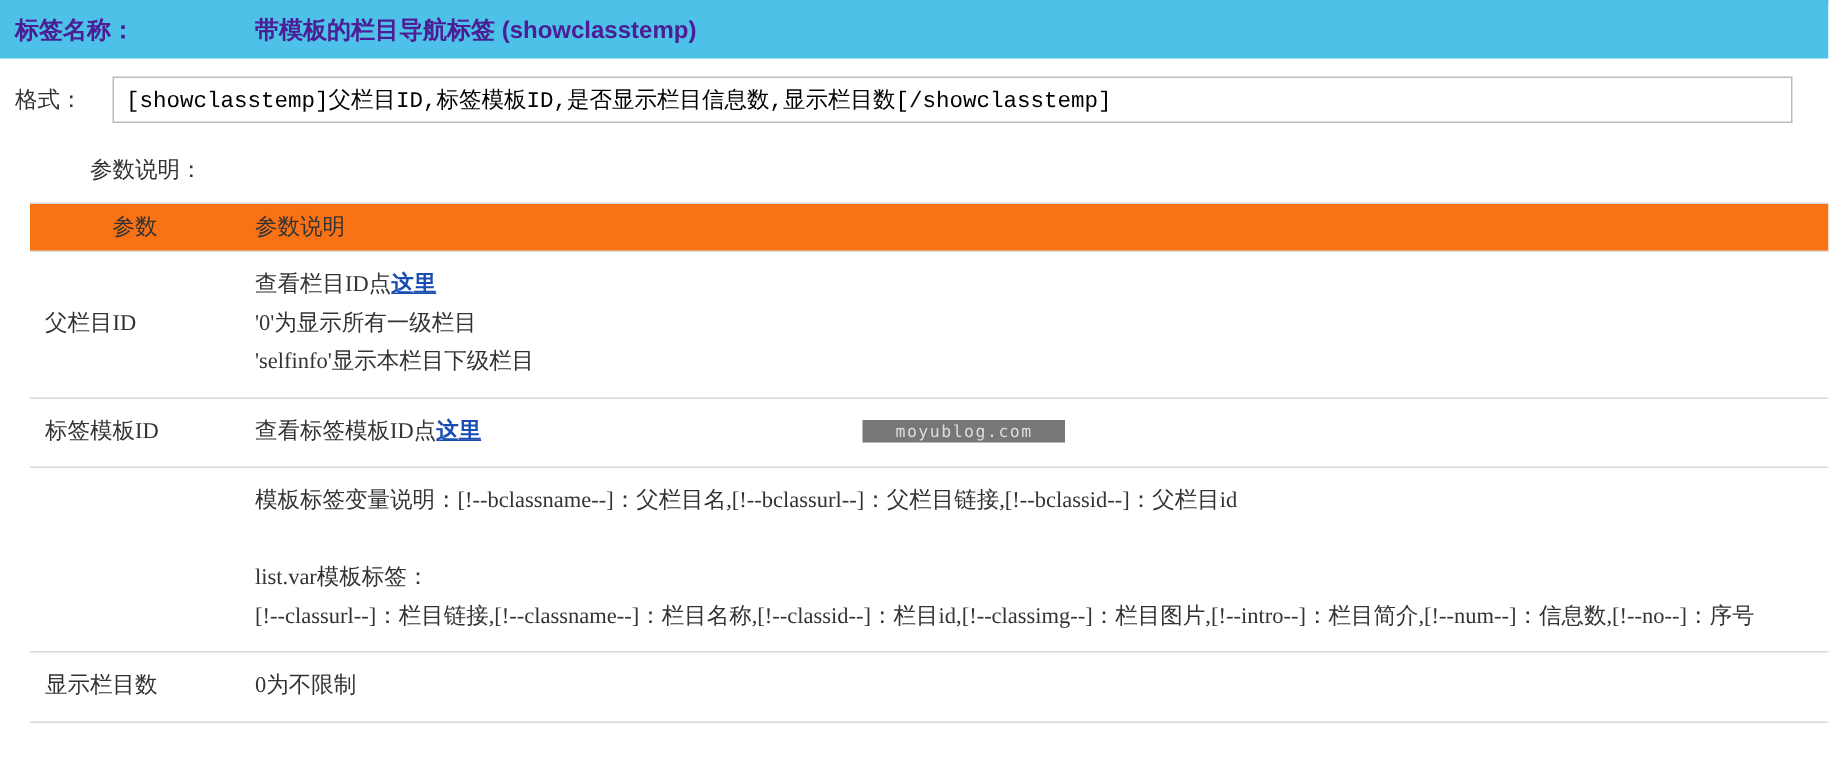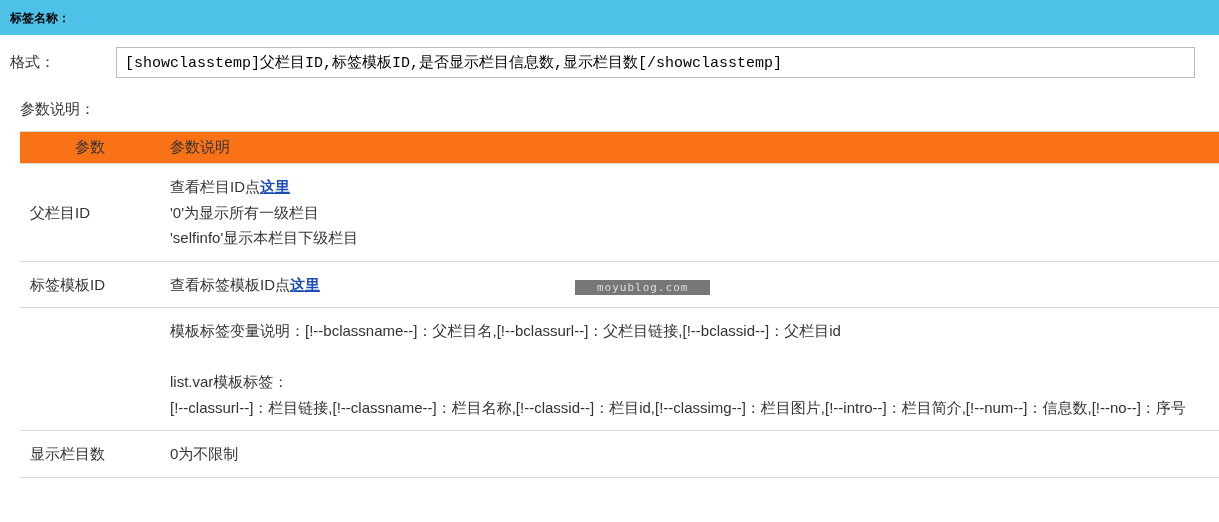--- a/index.html
+++ b/index.html
@@ -5,48 +5,48 @@
   * { box-sizing: border-box; margin: 0; padding: 0; }
   body {
     font-family: "Microsoft YaHei", Arial, sans-serif;
     font-size: 15px;
     color: #333;
     background: #fff;
   }
   .container { width: 1219px; }
   .header {
     background: #4dc1e8;
-    color: #000000;
+    color: #4c1d95;
     padding: 8px 10px;
-    font-size: 12px;
+    font-size: 16px;
     font-weight: bold;
     border-top: 2px solid #4dc1e8;
     display: flex;
   }
   .header .label { width: 160px; }
   .format-row {
     display: flex;
     align-items: center;
     padding: 12px 24px 18px 10px;
-    gap: 41px;
   }
   .format-label {
     width: 65px;
     font-size: 15px;
   }
   .format-input {
     flex: 1;
     border: 1px solid #bbb;
     padding: 6px 8px;
     font-size: 15px;
     font-family: Liberation Mono, monospace;
   }
   .section-title {
     padding: 4px 20px 12px 20px;
     font-size: 15px;
+    margin-left: 40px;
   }
   .param-table {
     width: calc(100% - 20px);
     margin-left: 20px;
     border-collapse: collapse;
     border-top: 1px solid #d8d8d8;
   }
   .param-table th {
     background: #f97316;
     font-weight: normal;
@@ -55,20 +55,21 @@
     border-bottom: 1px solid #d8d8d8;
     font-size: 15px;
   }
   .param-table th.col1 { width: 140px; text-align: center; }
   .param-table td {
     border-bottom: 1px solid #d8d8d8;
     padding: 10px 10px;
     vertical-align: middle;
     font-size: 15px;
     line-height: 1.7;
+    font-family: Liberation Serif, serif;
   }
   .param-table td.col1 { text-align: left; }
   .link {
     color: #1a4db3;
     font-weight: bold;
     text-decoration: underline;
   }
   .watermark {
     position: absolute;
     top: 280px; left: 575px;
@@ -79,20 +80,21 @@
     letter-spacing: 1px;
   }
 </style>
 </head>
 <body>
 
 <div class="container">
 
   <div class="header">
     <span class="label">标签名称：</span>
+    <span>带模板的栏目导航标签 (showclasstemp)</span>
   </div>
 
   <div class="format-row">
     <span class="format-label">格式：</span>
     <input class="format-input" type="text" value="[showclasstemp]父栏目ID,标签模板ID,是否显示栏目信息数,显示栏目数[/showclasstemp]" style="">
   </div>
 
   <div class="section-title">参数说明：</div>
 
   <table class="param-table">

